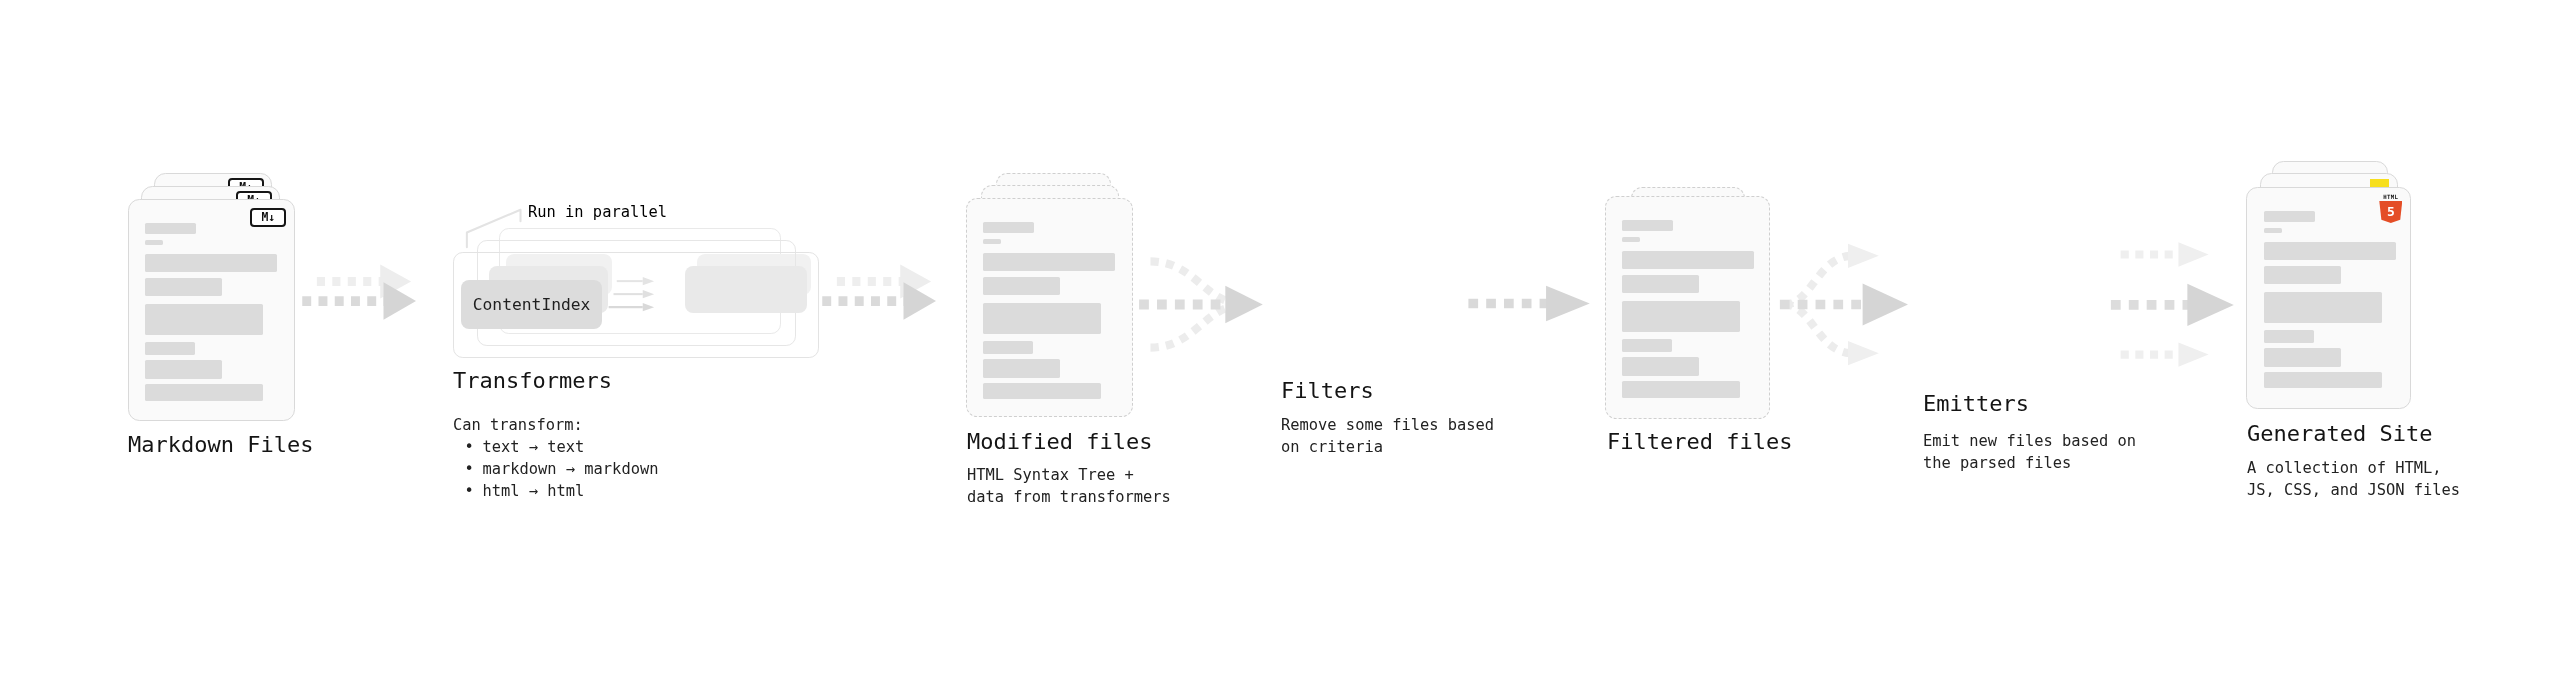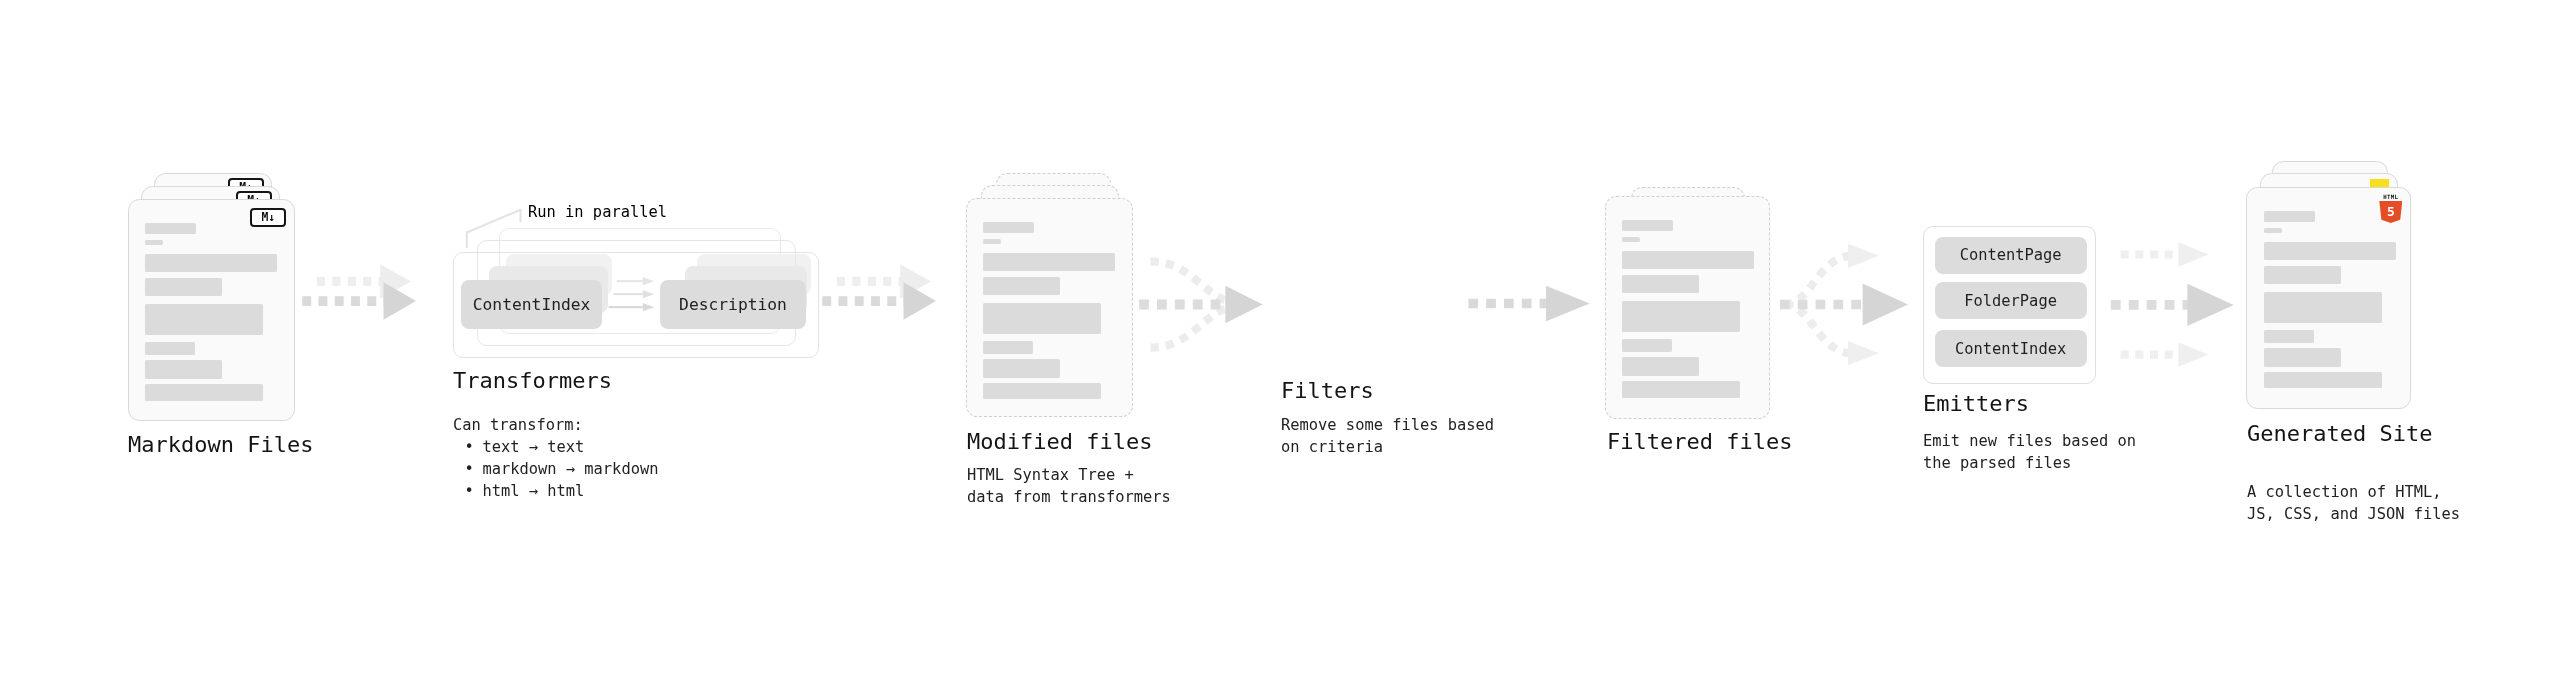--- a/index.html
+++ b/index.html
@@ -122,23 +122,20 @@
     <div class="outline-box" style="left:46px;top:1.6px;width:282px;height:106px;border-color:#e9e9e9;"></div>
     <div class="chip ghost-back" style="left:53px;top:28.4px;width:106px;height:41px;"></div>
     <div class="chip ghost-back" style="left:244px;top:28.4px;width:114px;height:41px;"></div>
     <div class="outline-box" style="left:23.6px;top:14px;width:319px;height:106px;border-color:#e6e6e6;"></div>
     <div class="chip ghost-mid" style="left:36px;top:40px;width:119px;height:47px;"></div>
     <div class="chip ghost-mid" style="left:232px;top:40px;width:122px;height:47px;"></div>
     <div class="outline-box" style="left:0;top:26px;width:366px;height:106px;"></div>
     <div class="chip" style="left:8.1px;top:54px;width:141px;height:49px;">
         <span>ContentIndex</span>
       </div>
-    <div class="chip" style="left:207px;top:54px;width:146px;height:49px;">
-        <span>Description</span>
-      </div>
     <svg style="left:154px;top:46px;" width="52" height="41" viewBox="0 0 64 50">
       <line x1="12" y1="11" x2="44" y2="11" stroke="#e4e4e4" stroke-width="2.5"></line>
         <polygon points="44,6 58,11 44,16" fill="#e4e4e4"></polygon>
       <line x1="8" y1="27" x2="44" y2="27" stroke="#e0e0e0" stroke-width="2.5"></line>
         <polygon points="44,22 58,27 44,32" fill="#e0e0e0"></polygon>
       <line x1="2" y1="43" x2="44" y2="43" stroke="#d9d9d9" stroke-width="2.5"></line>
         <polygon points="44,38 58,43 44,48" fill="#d9d9d9"></polygon>
     </svg>
   </div>
   <svg style="left:457px;top:200px;" width="75" height="52" viewBox="0 0 92 64">
@@ -215,31 +212,20 @@
 
   <svg style="left:1778px;top:238px;" width="140" height="133" viewBox="0 0 172 164">
     <path d="M 8,82 C 40,82 48,26 88,22" fill="none" stroke="#ececec" stroke-width="10" stroke-dasharray="10 9"></path>
     <polygon points="86,7 124,22 86,37" fill="#efefef"></polygon>
     <path d="M 8,82 C 40,82 48,138 88,142" fill="none" stroke="#ececec" stroke-width="10" stroke-dasharray="10 9"></path>
     <polygon points="86,127 124,142 86,157" fill="#efefef"></polygon>
     <line x1="2" y1="82" x2="108" y2="82" stroke="#dcdcdc" stroke-width="12" stroke-dasharray="12 10"></line>
     <polygon points="104,56 160,82 104,108" fill="#d5d5d5"></polygon>
   </svg>
 
-  <div class="outline-box filled" style="left:1923px;top:226px;width:173px;height:158px;border-color:#dfdfdf;">
-    <div class="chip emitter" style="left:10.6px;top:9.8px;width:152px;height:37px;">
-        <span>ContentPage</span>
-      </div>
-    <div class="chip emitter" style="left:10.6px;top:55px;width:152px;height:37px;">
-        <span>FolderPage</span>
-      </div>
-    <div class="chip emitter" style="left:10.6px;top:103px;width:152px;height:37px;">
-        <span>ContentIndex</span>
-      </div>
-  </div>
   <div class="heading" style="left:1923px;top:391px;">Emitters</div>
   <div class="body-text" style="left:1923px;top:430px;">
     <div>Emit new files based on</div>
     <div>the parsed files</div>
   </div>
 
   <svg style="left:2106px;top:234px;" width="140" height="137" viewBox="0 0 172 168">
     <line x1="18" y1="25" x2="92" y2="25" stroke="#efefef" stroke-width="10" stroke-dasharray="10 8"></line>
     <polygon points="89,10 126,25 89,40" fill="#efefef"></polygon>
     <line x1="6" y1="87" x2="104" y2="87" stroke="#dcdcdc" stroke-width="12" stroke-dasharray="12 10"></line>
@@ -269,19 +255,19 @@
       <div class="bar b2"></div>
       <div class="bar b3"></div>
       <div class="bar b4"></div>
       <div class="bar b5"></div>
       <div class="bar b6"></div>
       <div class="bar b7"></div>
       <div class="bar b8"></div>
     </div>
   </div>
   <div class="heading" style="left:2247px;top:421px;text-align:right;">Generated Site</div>
-  <div class="body-text" style="left:2247px;top:457px;margin-top:24px;">
+  <div class="body-text" style="left:2247px;top:457px;">
     <div>A collection of HTML,</div>
     <div>JS, CSS, and JSON files</div>
   </div>
 
 </div>
 
 
 </body></html>

